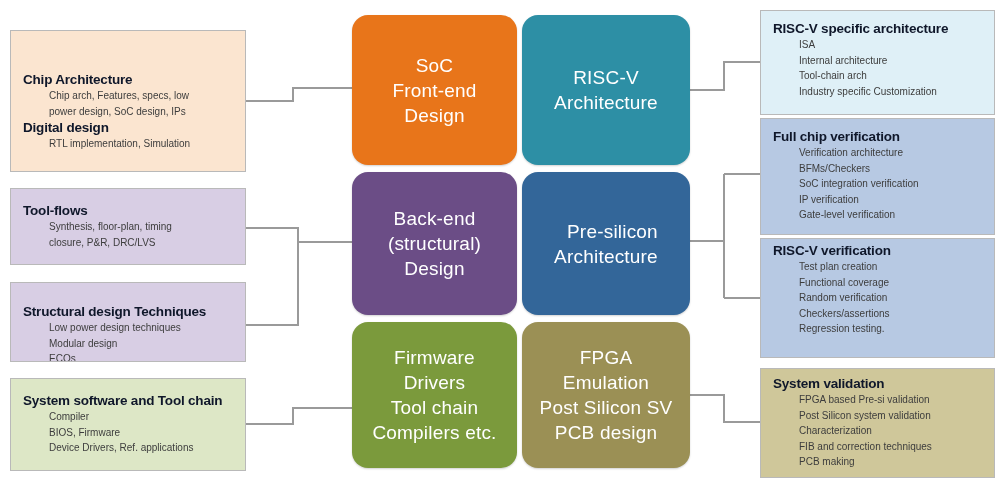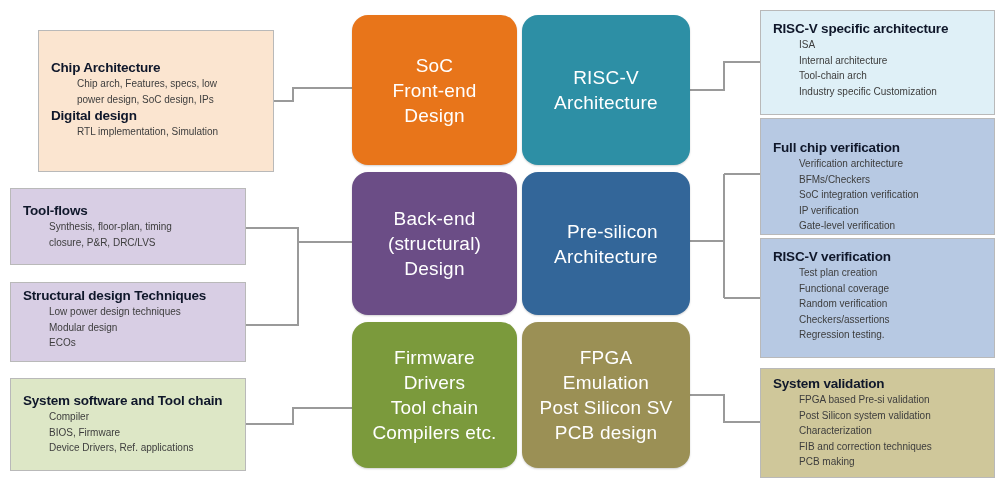--- a/index.html
+++ b/index.html
@@ -74,39 +74,39 @@
 
       <path d="M690,241 L724,241"></path>
       <path d="M724,174 L724,298"></path>
       <path d="M724,174 L760,174"></path>
       <path d="M724,298 L760,298"></path>
 
       <path d="M690,395 L724,395 L724,422 L760,422"></path>
     </g>
   </svg>
 
-  <div class="card" style="left:10px;top:30px;width:236px;height:142px;background:#fbe5d0;padding-top:28px;margin-left:28px;">
+  <div class="card" style="left:10px;top:30px;width:236px;height:142px;background:#fbe5d0;padding-top:40px;">
     <div class="sub-block">
       <div class="card-title">Chip Architecture</div>
       <div class="card-line">Chip arch, Features, specs, low</div>
       <div class="card-line">power design, SoC design, IPs</div>
     </div>
     <div class="sub-block">
       <div class="card-title">Digital design</div>
       <div class="card-line">RTL implementation, Simulation</div>
     </div>
   </div>
 
   <div class="card" style="left:10px;top:188px;width:236px;height:77px;background:#d8cee4;padding-top:13px;">
     <div class="card-title">Tool-flows</div>
     <div class="card-line">Synthesis, floor-plan, timing</div>
     <div class="card-line">closure, P&amp;R, DRC/LVS</div>
   </div>
 
-  <div class="card" style="left:10px;top:282px;width:236px;height:80px;background:#d8cee4;padding-top:4px;">
+  <div class="card" style="left:10px;top:282px;width:236px;height:80px;background:#d8cee4;padding-top:20px;">
     <div class="card-title">Structural design Techniques</div>
     <div class="card-line">Low  power design techniques</div>
     <div class="card-line">Modular design</div>
     <div class="card-line">ECOs</div>
   </div>
 
   <div class="card" style="left:10px;top:378px;width:236px;height:93px;background:#dde7c6;padding-top:13px;">
     <div class="card-title">System software and Tool chain</div>
     <div class="card-line">Compiler</div>
     <div class="card-line">BIOS, Firmware</div>
@@ -162,30 +162,30 @@
   </div>
 
   <div class="card" style="left:760px;top:10px;width:235px;height:105px;background:#dff0f7;padding-top:9px;">
     <div class="card-title">RISC-V specific architecture</div>
     <div class="card-line">ISA</div>
     <div class="card-line">Internal architecture</div>
     <div class="card-line">Tool-chain arch</div>
     <div class="card-line">Industry specific Customization</div>
   </div>
 
-  <div class="card" style="left:760px;top:118px;width:235px;height:117px;background:#b7c9e3;padding-top:20px;">
+  <div class="card" style="left:760px;top:118px;width:235px;height:117px;background:#b7c9e3;padding-top:9px;">
     <div class="card-title">Full chip verification</div>
     <div class="card-line">Verification architecture</div>
     <div class="card-line">BFMs/Checkers</div>
     <div class="card-line">SoC integration verification</div>
     <div class="card-line">IP verification</div>
     <div class="card-line">Gate-level verification</div>
   </div>
 
-  <div class="card" style="left:760px;top:238px;width:235px;height:120px;background:#b7c9e3;padding-top:9px;">
+  <div class="card" style="left:760px;top:238px;width:235px;height:120px;background:#b7c9e3;padding-top:3px;">
     <div class="card-title">RISC-V verification</div>
     <div class="card-line">Test plan creation</div>
     <div class="card-line">Functional coverage</div>
     <div class="card-line">Random verification</div>
     <div class="card-line">Checkers/assertions</div>
     <div class="card-line">Regression testing.</div>
   </div>
 
   <div class="card" style="left:760px;top:368px;width:235px;height:110px;background:#cfc79a;padding-top:6px;">
     <div class="card-title">System validation</div>

